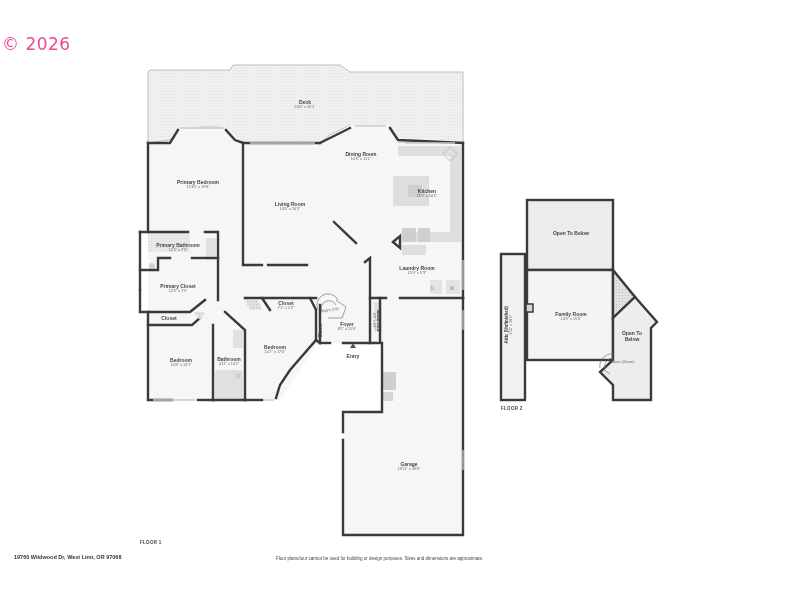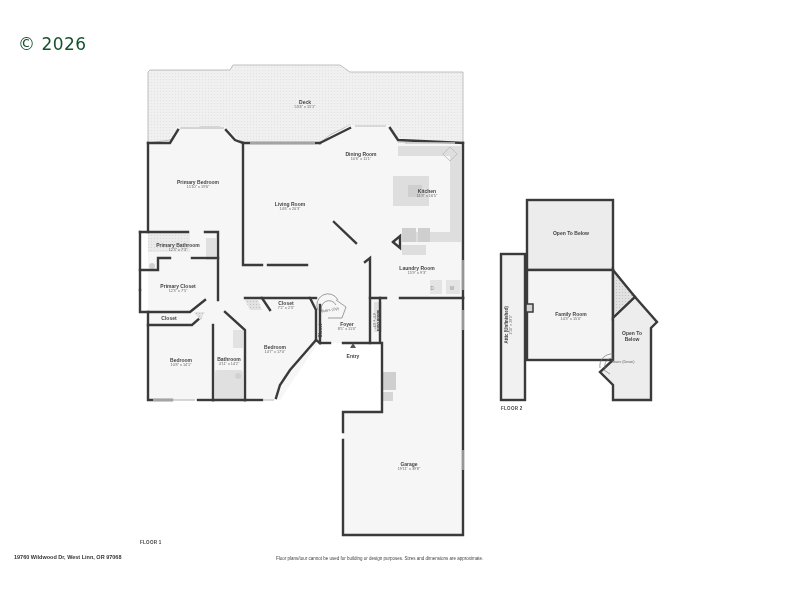--- a/index.html
+++ b/index.html
@@ -1,17 +1,17 @@
 <!DOCTYPE html>
 <html><head>
 <meta charset="utf-8">
 <style>
   html, body { margin:0; padding:0; background:#ffffff; }
   body { width:800px; height:600px; position:relative; overflow:hidden; font-family:"Liberation Sans", sans-serif; }
-  .copyright { position:absolute; left:18px; top:34px; font-size:17px; color:#14532d; font-family:"DejaVu Sans", sans-serif; letter-spacing:0.5px; }
+  .copyright { position:absolute; left:2px; top:34px; font-size:17px; color:#ec4899; font-family:"DejaVu Sans", sans-serif; letter-spacing:0.5px; }
   svg.plan { position:absolute; left:0; top:0; }
   .lbl { position:absolute; transform:translateX(-50%); text-align:center; white-space:nowrap; color:#444; pointer-events:none; }
   .lbl .n { font-size:5px; font-weight:bold; display:block; line-height:6px; }
   .lbl .d { font-size:3.8px; display:block; line-height:5px; color:#666; }
   .vlbl { position:absolute; transform-origin:center; white-space:nowrap; color:#444; text-align:center; }
   .vlbl .n { font-size:4.5px; font-weight:bold; display:block; line-height:5px;}
   .vlbl .d { font-size:3.6px; display:block; line-height:4.5px; color:#666;}
   .floor-lbl { position:absolute; font-size:4.5px; color:#444; font-weight:bold; letter-spacing:0.3px; }
   .address { position:absolute; left:14px; top:554px; font-size:5.5px; font-weight:bold; color:#333; }
   .disclaimer { position:absolute; left:276px; top:556px; font-size:4.5px; color:#444; }

